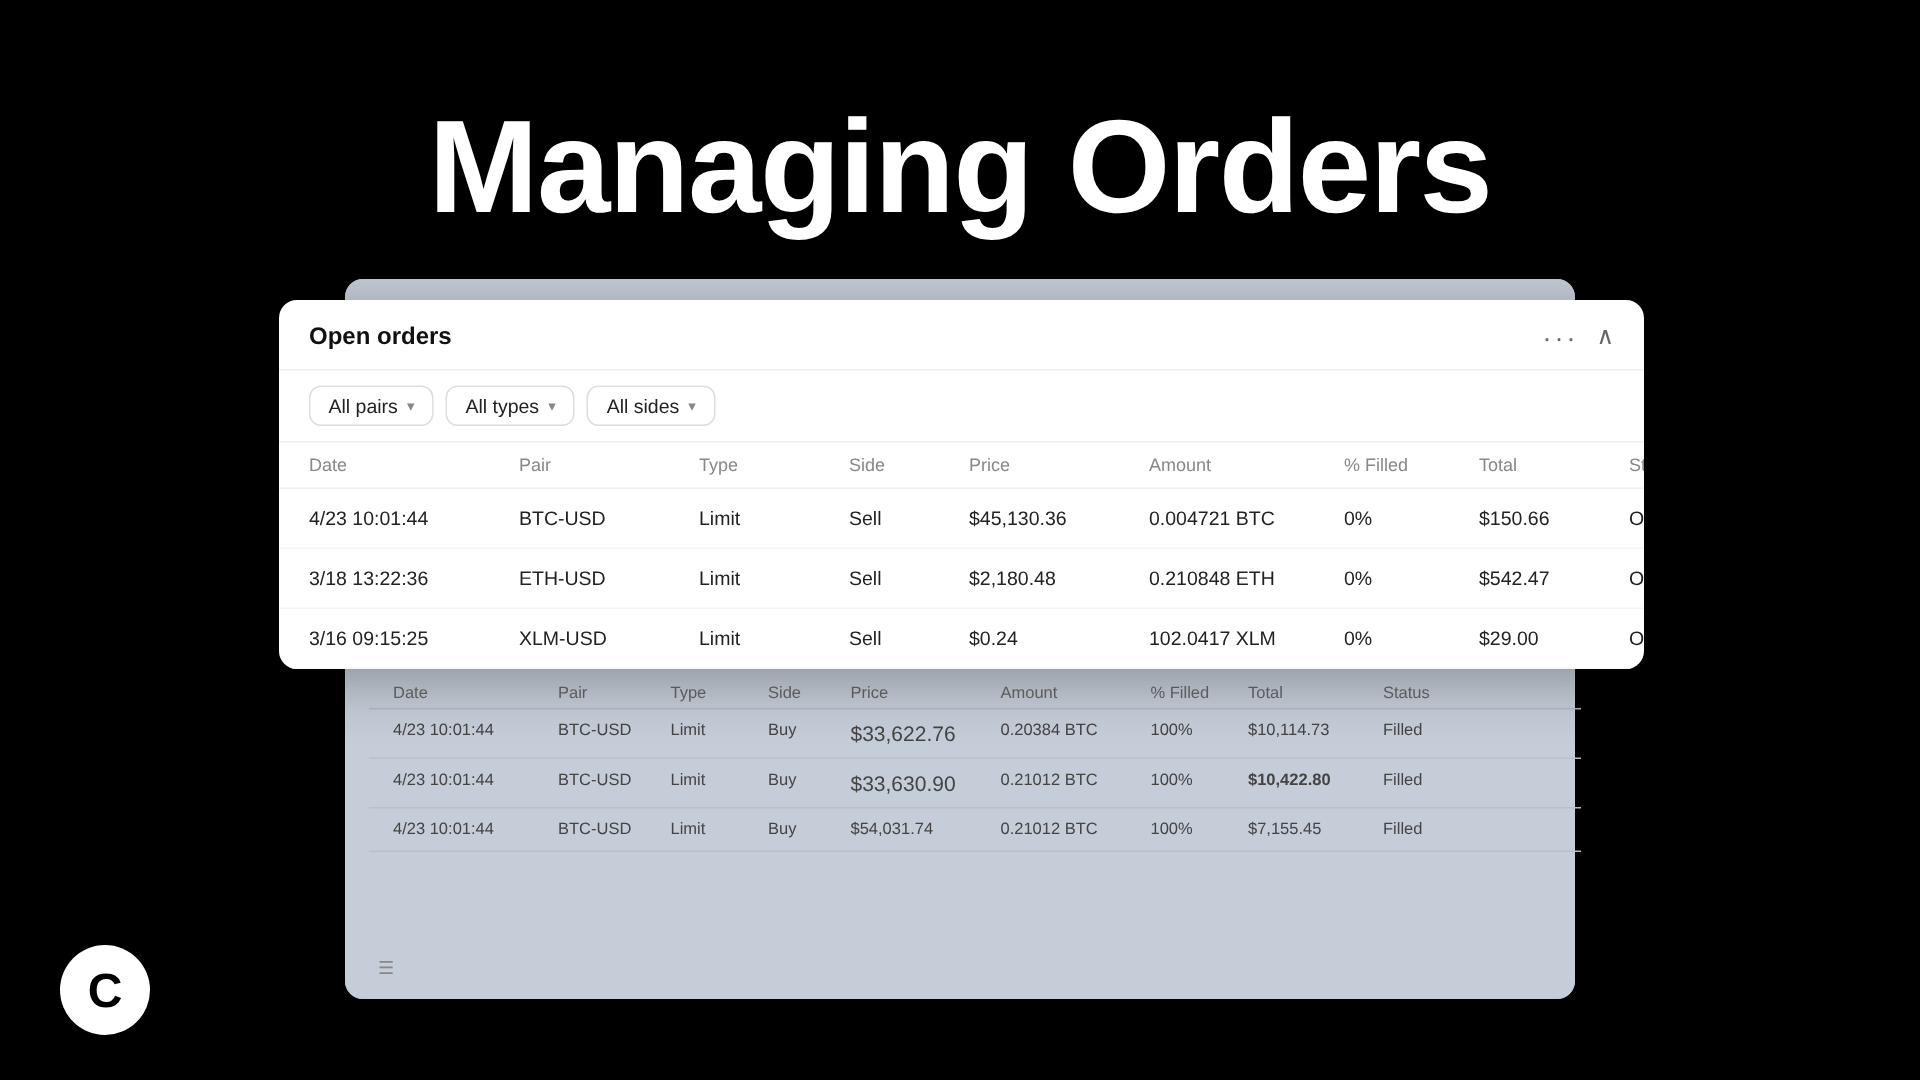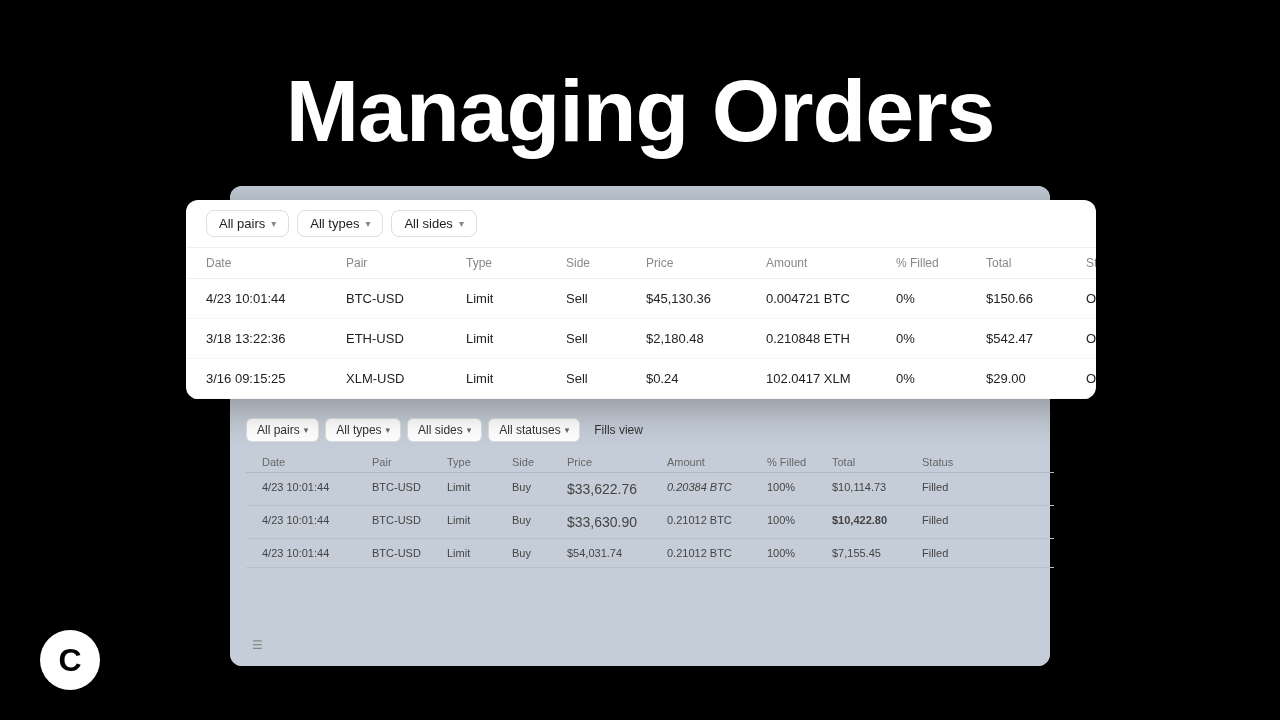--- a/index.html
+++ b/index.html
@@ -273,21 +273,21 @@
     <span style="font-size:11px;color:#666;">Total</span>
     <span style="font-size:11px;color:#666;">Status</span>
   </div>
 
   <div style="display:grid; grid-template-columns:110px 75px 65px 55px 100px 100px 65px 90px 60px; padding:8px 16px; border-bottom:1px solid #b8c0cc;">
     <span style="font-size:11px;color:#444;">4/23 10:01:44</span>
     <span style="font-size:11px;color:#444;">BTC-USD</span>
     <span style="font-size:11px;color:#444;">Limit</span>
     <span style="font-size:11px;color:#444;">Buy</span>
     <span style="font-size:14px;color:#444;">$33,622.76</span>
-    <span style="font-size:11px;color:#444;font-style:italic;">0.20384 BTC</span>
+    <span style="font-size:11px;color:#444;">0.20384 BTC</span>
     <span style="font-size:11px;color:#444;">100%</span>
     <span style="font-size:11px;color:#444;">$10,114.73</span>
     <span style="font-size:11px;color:#444;">Filled</span>
   </div>
 
   <div style="display:grid; grid-template-columns:110px 75px 65px 55px 100px 100px 65px 90px 60px; padding:8px 16px; border-bottom:1px solid #b8c0cc;">
     <span style="font-size:11px;color:#444;">4/23 10:01:44</span>
     <span style="font-size:11px;color:#444;">BTC-USD</span>
     <span style="font-size:11px;color:#444;">Limit</span>
     <span style="font-size:11px;color:#444;">Buy</span>
@@ -310,20 +310,27 @@
     <span style="font-size:11px;color:#444;">Filled</span>
   </div>
 </div>
 
 <div style="position:absolute; bottom:68px; left:252px; z-index:6; color:#888; font-size:12px;">
   ☰
 </div>
 
 <div class="main-card">
 
+  <div class="card-header">
+    <span class="card-title">Open orders</span>
+    <div class="card-header-actions">
+      <button class="ellipsis-btn">···</button>
+      <button class="collapse-btn">∧</button>
+    </div>
+  </div>
 
   <div class="filter-row">
     <button class="filter-dropdown">
       <span>All pairs</span>
       <span class="chev">▾</span>
     </button>
     <button class="filter-dropdown">
       <span>All types</span>
       <span class="chev">▾</span>
     </button>

